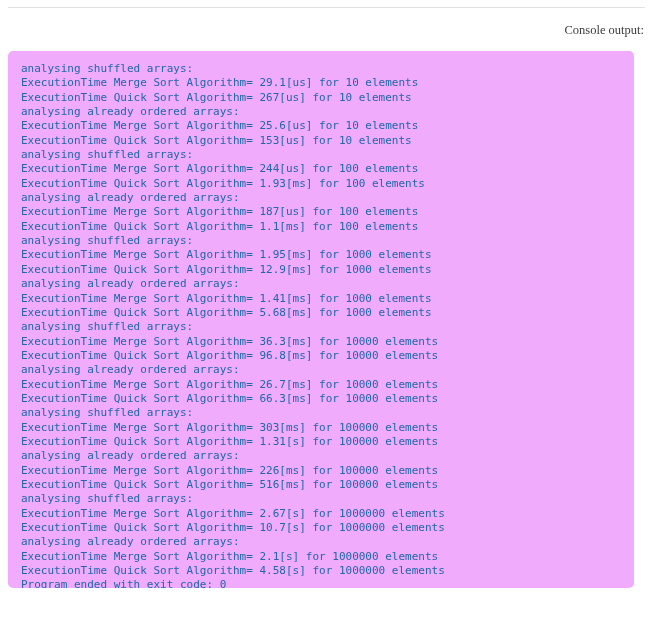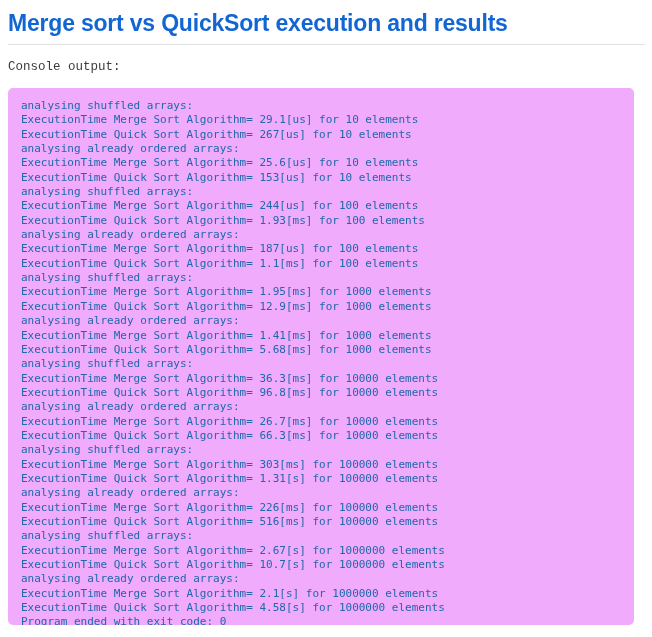--- a/index.html
+++ b/index.html
@@ -35,25 +35,26 @@
   .title-rule {
     margin: 7px 0 0 0;
     border: 0;
     border-top: 1px solid #dfe1e3;
     height: 0;
     width: 637px;
   }
   .console-label {
     margin: 0;
     padding-top: 14px;
-    font-family: Liberation Mono, monospace;
+    font-family: Liberation Serif, serif;
     font-size: 12.5px;
     line-height: 16px;
     color: #3c3c3c;
     font-weight: normal;
+    text-align: right;
   }
   .console-panel {
     margin-top: 13px;
     width: 626px;
     height: 537px;
     box-sizing: border-box;
     background: #f0abfc;
     border-radius: 5px;
     padding: 11px 0 0 13px;
     overflow: hidden;
@@ -72,21 +73,20 @@
     white-space: pre;
     display: block;
     height: 14.35px;
   }
 </style>
 </head>
 <body>
 
 <div class="page">
 
-  <h1 class="page-title">Merge sort vs QuickSort execution and results</h1>
 
   <hr class="title-rule">
 
   <p class="console-label">Console output:</p>
 
   <div class="console-panel">
     <pre class="console-lines"><code id="console-lines-host"><span class="console-line">analysing shuffled arrays:</span><span class="console-line">ExecutionTime Merge Sort Algorithm= 29.1[us] for 10 elements</span><span class="console-line">ExecutionTime Quick Sort Algorithm= 267[us] for 10 elements</span><span class="console-line">analysing already ordered arrays:</span><span class="console-line">ExecutionTime Merge Sort Algorithm= 25.6[us] for 10 elements</span><span class="console-line">ExecutionTime Quick Sort Algorithm= 153[us] for 10 elements</span><span class="console-line">analysing shuffled arrays:</span><span class="console-line">ExecutionTime Merge Sort Algorithm= 244[us] for 100 elements</span><span class="console-line">ExecutionTime Quick Sort Algorithm= 1.93[ms] for 100 elements</span><span class="console-line">analysing already ordered arrays:</span><span class="console-line">ExecutionTime Merge Sort Algorithm= 187[us] for 100 elements</span><span class="console-line">ExecutionTime Quick Sort Algorithm= 1.1[ms] for 100 elements</span><span class="console-line">analysing shuffled arrays:</span><span class="console-line">ExecutionTime Merge Sort Algorithm= 1.95[ms] for 1000 elements</span><span class="console-line">ExecutionTime Quick Sort Algorithm= 12.9[ms] for 1000 elements</span><span class="console-line">analysing already ordered arrays:</span><span class="console-line">ExecutionTime Merge Sort Algorithm= 1.41[ms] for 1000 elements</span><span class="console-line">ExecutionTime Quick Sort Algorithm= 5.68[ms] for 1000 elements</span><span class="console-line">analysing shuffled arrays:</span><span class="console-line">ExecutionTime Merge Sort Algorithm= 36.3[ms] for 10000 elements</span><span class="console-line">ExecutionTime Quick Sort Algorithm= 96.8[ms] for 10000 elements</span><span class="console-line">analysing already ordered arrays:</span><span class="console-line">ExecutionTime Merge Sort Algorithm= 26.7[ms] for 10000 elements</span><span class="console-line">ExecutionTime Quick Sort Algorithm= 66.3[ms] for 10000 elements</span><span class="console-line">analysing shuffled arrays:</span><span class="console-line">ExecutionTime Merge Sort Algorithm= 303[ms] for 100000 elements</span><span class="console-line">ExecutionTime Quick Sort Algorithm= 1.31[s] for 100000 elements</span><span class="console-line">analysing already ordered arrays:</span><span class="console-line">ExecutionTime Merge Sort Algorithm= 226[ms] for 100000 elements</span><span class="console-line">ExecutionTime Quick Sort Algorithm= 516[ms] for 100000 elements</span><span class="console-line">analysing shuffled arrays:</span><span class="console-line">ExecutionTime Merge Sort Algorithm= 2.67[s] for 1000000 elements</span><span class="console-line">ExecutionTime Quick Sort Algorithm= 10.7[s] for 1000000 elements</span><span class="console-line">analysing already ordered arrays:</span><span class="console-line">ExecutionTime Merge Sort Algorithm= 2.1[s] for 1000000 elements</span><span class="console-line">ExecutionTime Quick Sort Algorithm= 4.58[s] for 1000000 elements</span><span class="console-line">Program ended with exit code: 0</span></code></pre>
   </div>
 
 </div>

